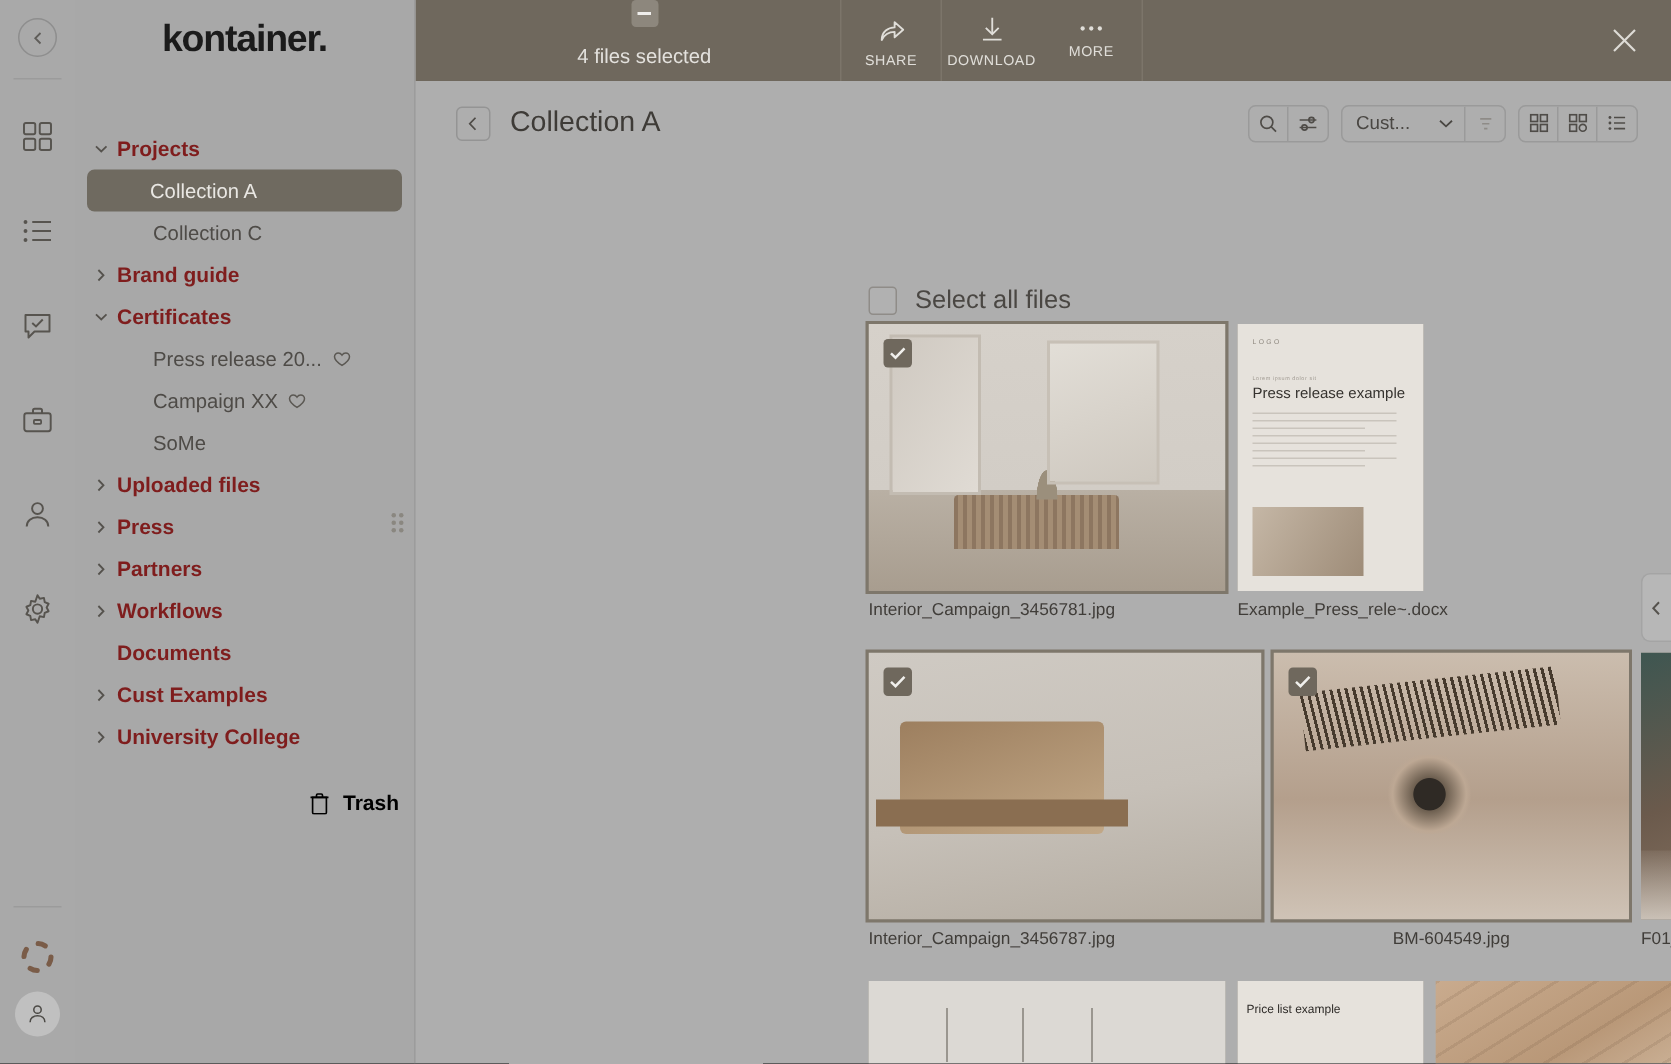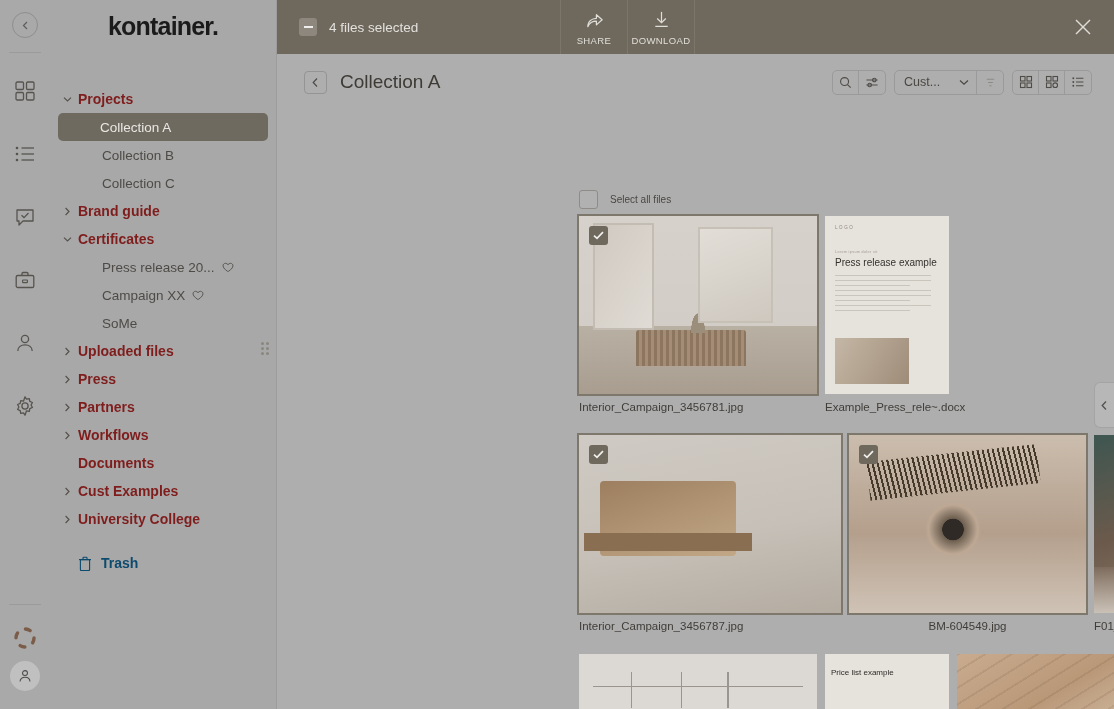--- a/index.html
+++ b/index.html
@@ -81,22 +81,23 @@
   .tree-row.child { padding-left: 42px; }
   .tree-row.sel {
     background: #6f6a60;
     border-radius: 5px;
     color: #e9e7e3;
     margin: 0 -2px;
   }
   .heart { margin-left: 7px; color: #5b5853; font-size: 11px; }
   .tree-row.trash {
     margin-top: 16px; padding-left: 18px;
-    font-weight: bold; color: #0c4a6e; font-size: 14px;
+    font-weight: bold; color: #000000; font-size: 14px;
     gap: 9px;
+    justify-content: flex-end;
   }
   .drag-dots {
     position: absolute; right: 5px; top: 342px;
     width: 10px; height: 14px;
     display: grid; grid-template-columns: 3px 3px; grid-template-rows: 3px 3px 3px;
     gap: 2px;
   }
   .drag-dots i { background: #8a8780; border-radius: 50%; width: 3px; height: 3px; }
 
   
@@ -110,21 +111,21 @@
   
   .actionbar {
     position: absolute; left: 0; top: 0;
     width: 837px; height: 54px;
     background: #6f685d;
     display: flex; align-items: stretch;
     z-index: 10;
   }
   .sel-count {
     display: flex; align-items: center; gap: 12px;
-    padding-left: 22px; width: 283px;
+    padding-left: 22px; width: 283px; flex-direction: column;
   }
   .minus-box {
     width: 18px; height: 18px; border-radius: 3px;
     background: #8d877d;
     display: flex; align-items: center; justify-content: center;
   }
   .minus-box i { width: 9px; height: 2px; background: #efeeec; display: block; }
   .sel-count span { color: #e3e1dd; font-size: 13.5px; }
   .act {
     width: 67px;
@@ -182,21 +183,21 @@
   
   .select-all {
     position: absolute; left: 302px; top: 190px;
     display: flex; align-items: center; gap: 12px;
     z-index: 3;
   }
   .sa-box {
     width: 19px; height: 19px; border-radius: 3px;
     border: 1px solid #8f8c88; background: #b1b1b1;
   }
-  .select-all span { font-size: 10px; color: #4a4743; }
+  .select-all span { font-size: 17px; color: #4a4743; }
 
   
   .grid {
     position: absolute; left: 302px; top: 216px;
     width: 800px;
   }
   .grid-row { display: flex; gap: 0; margin-bottom: 22px; position: relative; }
   .cell { position: relative; }
   .thumb {
     position: relative;
@@ -404,23 +405,20 @@
             <svg width="9" height="7" viewBox="0 0 9 7">
               <polyline points="1,1.6 4.5,5 8,1.6" fill="none" stroke="currentColor" stroke-width="1.2"></polyline>
             </svg>
           </span>
           <span>Projects</span>
         </div>
         <div class="tree-row child sel">
           <span>Collection A</span>
         </div>
         <div class="tree-row child">
-          <span>Collection B</span>
-        </div>
-        <div class="tree-row child">
           <span>Collection C</span>
         </div>
         <div class="tree-row top">
           <span class="caret">
             <svg width="7" height="9" viewBox="0 0 7 9">
               <polyline points="1.6,1 5,4.5 1.6,8" fill="none" stroke="currentColor" stroke-width="1.2"></polyline>
             </svg>
           </span>
           <span>Brand guide</span>
         </div>
@@ -539,20 +537,28 @@
           </svg>
         <span class="lbl">SHARE</span>
       </div>
       <div class="act">
         <svg width="21" height="21" viewBox="0 0 22 22">
             <line x1="11" y1="3" x2="11" y2="14" stroke="currentColor" stroke-width="1.3"></line>
             <polyline points="6.5,10 11,14.4 15.5,10" fill="none" stroke="currentColor" stroke-width="1.3"></polyline>
             <line x1="4.5" y1="18.2" x2="17.5" y2="18.2" stroke="currentColor" stroke-width="1.3"></line>
           </svg>
         <span class="lbl">DOWNLOAD</span>
+      </div>
+      <div class="act more">
+        <svg width="21" height="10" viewBox="0 0 22 10">
+            <circle cx="5" cy="5" r="1.5" fill="currentColor"></circle>
+            <circle cx="11" cy="5" r="1.5" fill="currentColor"></circle>
+            <circle cx="17" cy="5" r="1.5" fill="currentColor"></circle>
+          </svg>
+        <span class="lbl">MORE</span>
       </div>
       <div class="act-spacer"></div>
       <div class="close-x">
         <svg width="24" height="24" viewBox="0 0 24 24">
             <line x1="5" y1="5" x2="19" y2="19" stroke="currentColor" stroke-width="1.4"></line>
             <line x1="19" y1="5" x2="5" y2="19" stroke="currentColor" stroke-width="1.4"></line>
           </svg>
       </div>
     </div>
 

